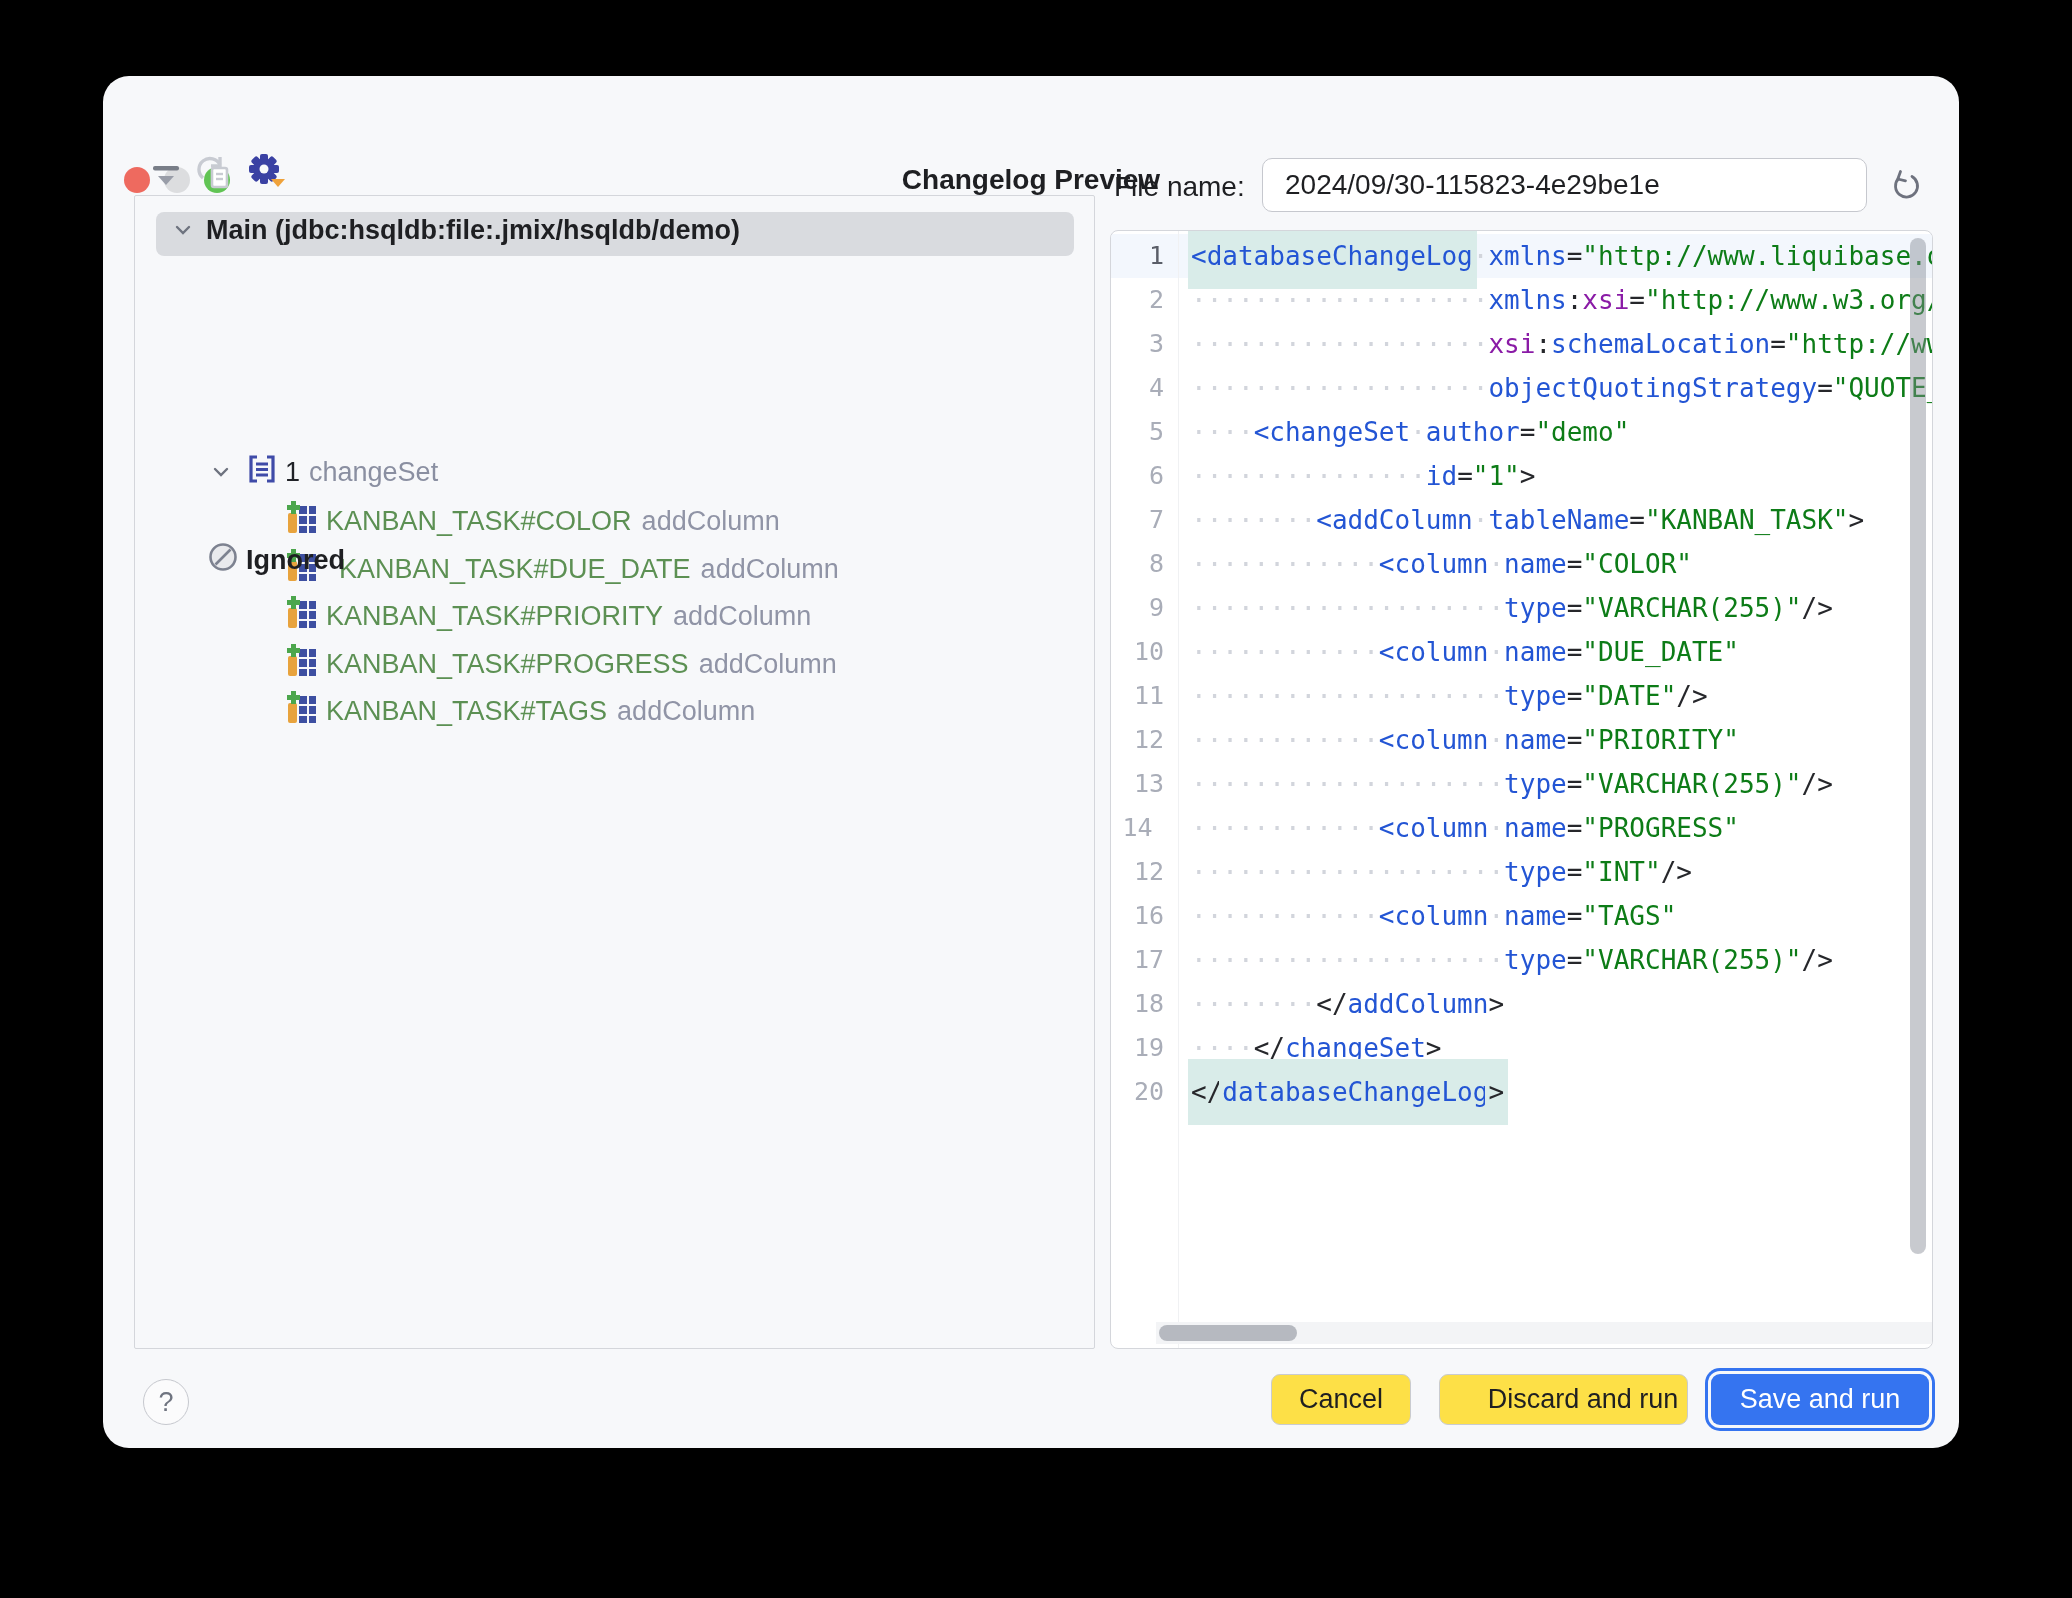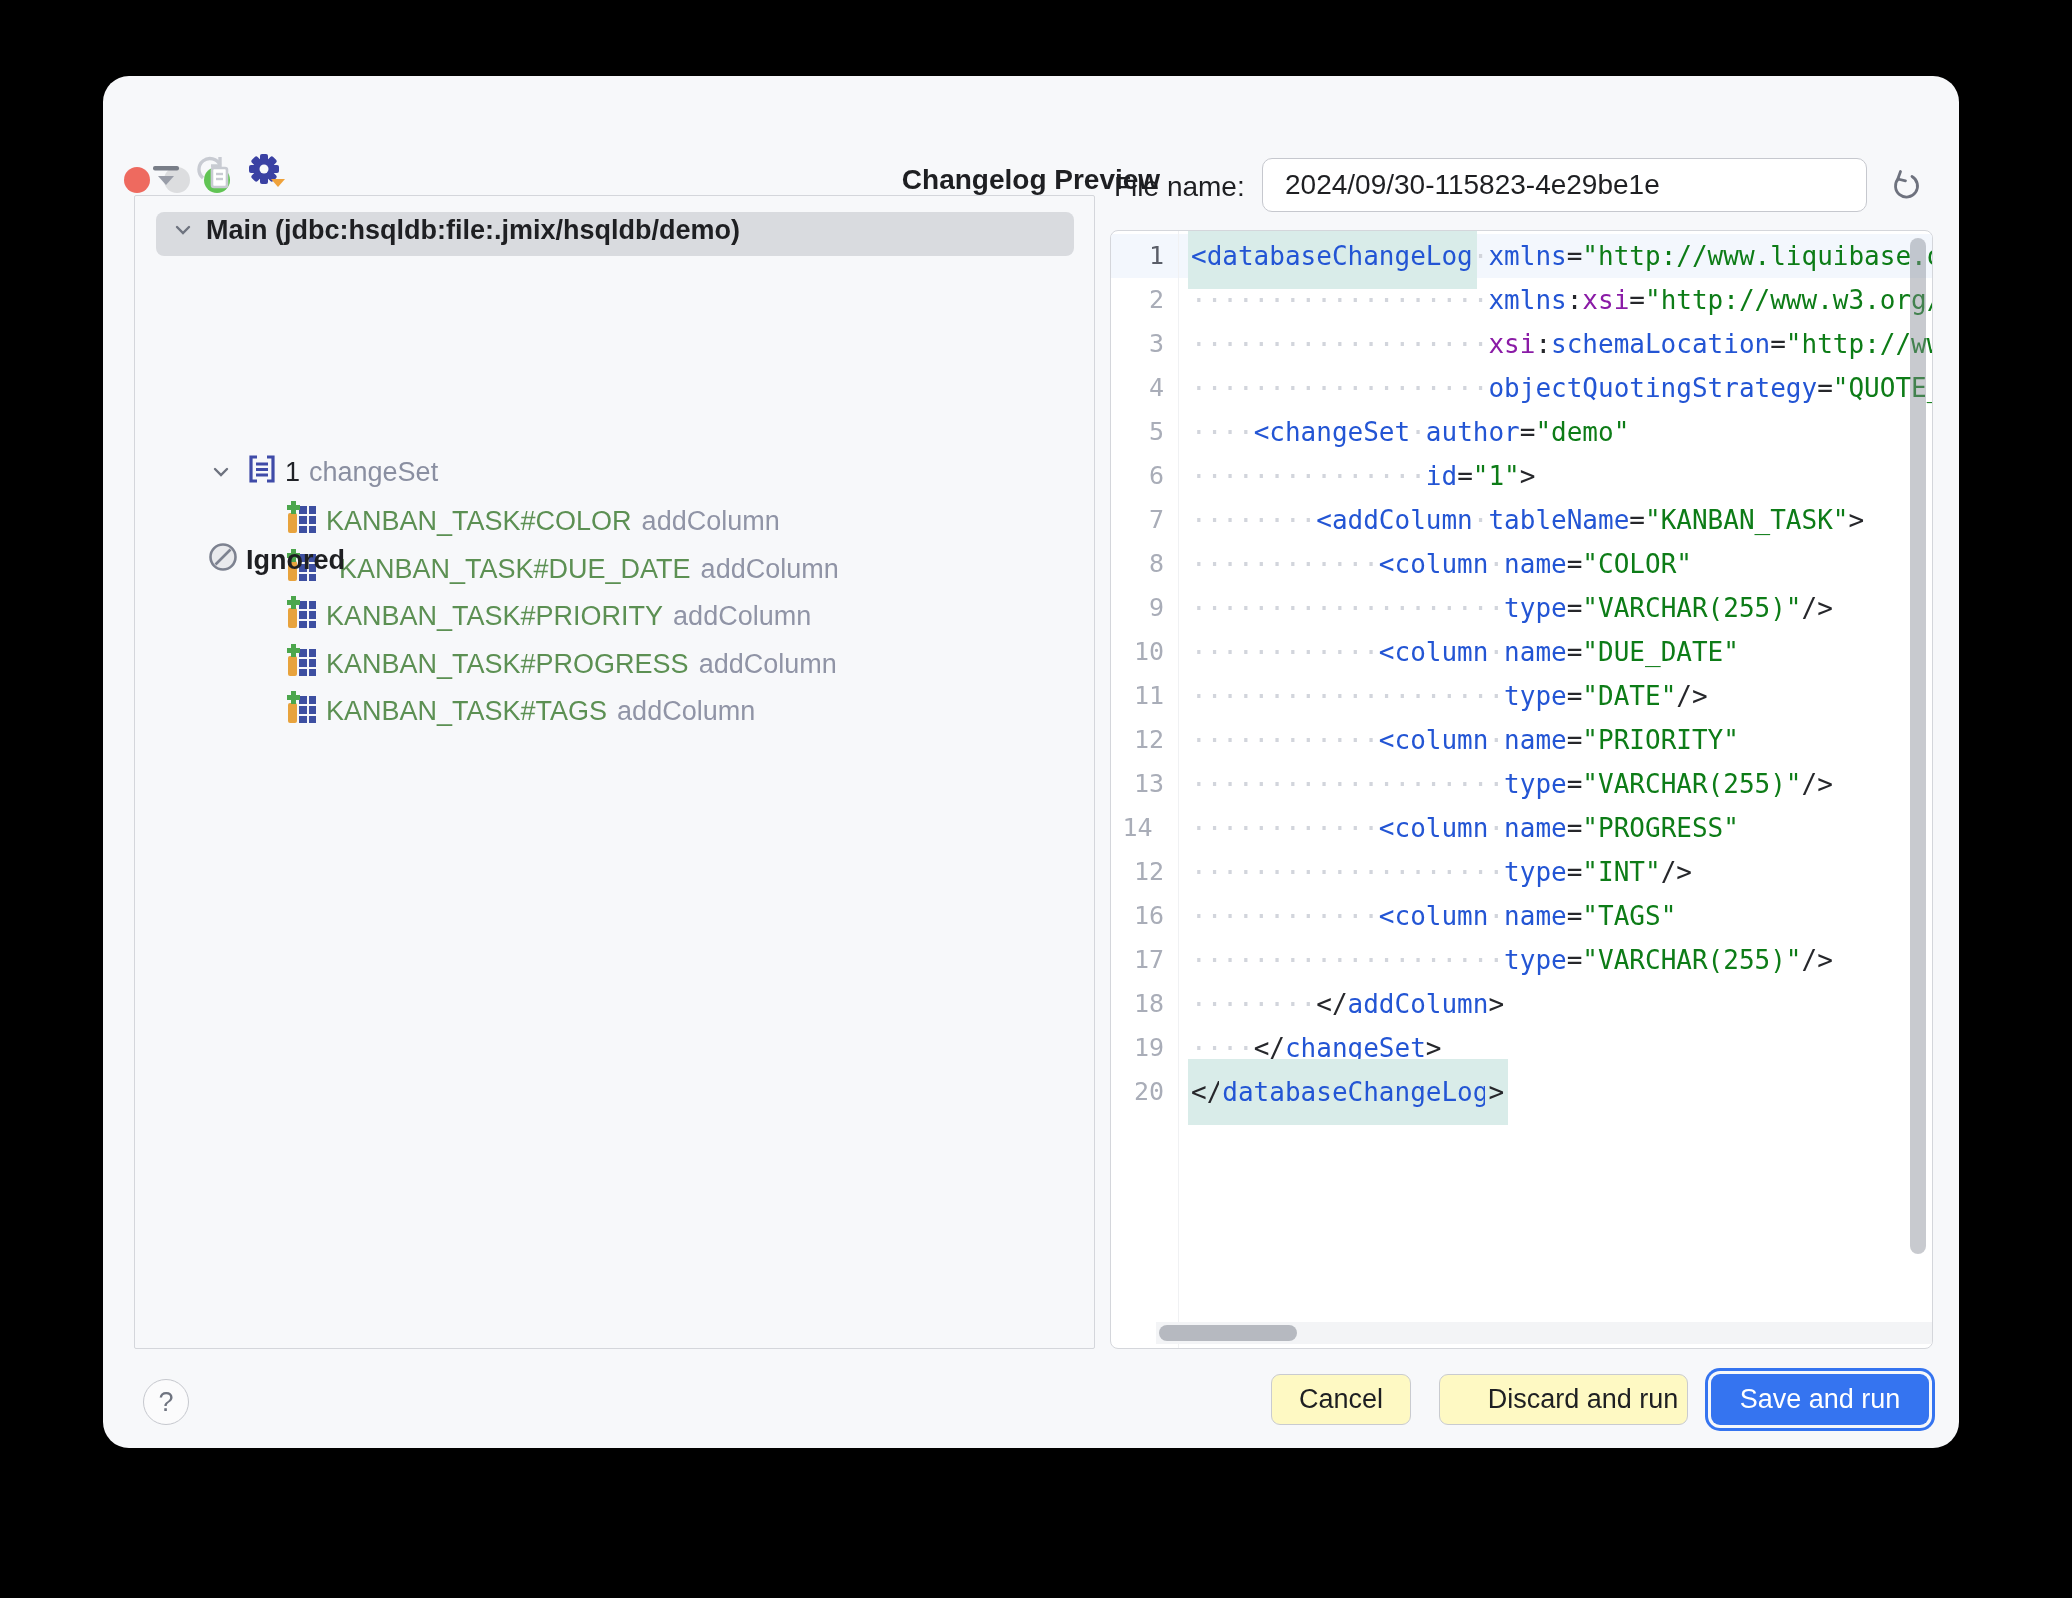--- a/index.html
+++ b/index.html
@@ -53,21 +53,21 @@
            background:rgba(133,138,148,.45);}
   .htrack{position:absolute;left:45px;top:1091px;width:776px;height:22px;background:#F3F4F6;}
   .hthumb{position:absolute;left:48px;top:1094px;width:138px;height:16px;border-radius:8px;background:#B6B9C0;}
   
   .help-btn{position:absolute;left:40px;top:1303px;width:46px;height:46px;border-radius:50%;
             background:#FBFBFC;border:1.8px solid #C6C8CE;box-sizing:border-box;color:#6F7480;
             font-size:27px;display:flex;align-items:center;justify-content:center;cursor:default;}
   .btn{position:absolute;top:1298px;height:51px;border-radius:9px;font-size:27px;display:flex;
        align-items:center;justify-content:center;box-sizing:border-box;cursor:default;
        font-family:"Liberation Sans","DejaVu Sans",sans-serif;}
-  .btn-plain{background:#fef9c3;border:1.8px solid #C9CBD0;color:#1E1F22;}
+  .btn-plain{background:#fde047;border:1.8px solid #C9CBD0;color:#1E1F22;}
   .btn-cancel{left:1168px;width:140px;}
   .btn-discard{left:1336px;width:249px;padding-left:39px;}
   .btn-save{left:1608px;width:218px;background:#3574F0;color:#FFF;border:none;
             box-shadow:0 0 0 3px #F7F8FA,0 0 0 6px #3574F0;}
 </style>
 </head>
 <body>
 
 <div class="stage">
   <div class="win">

